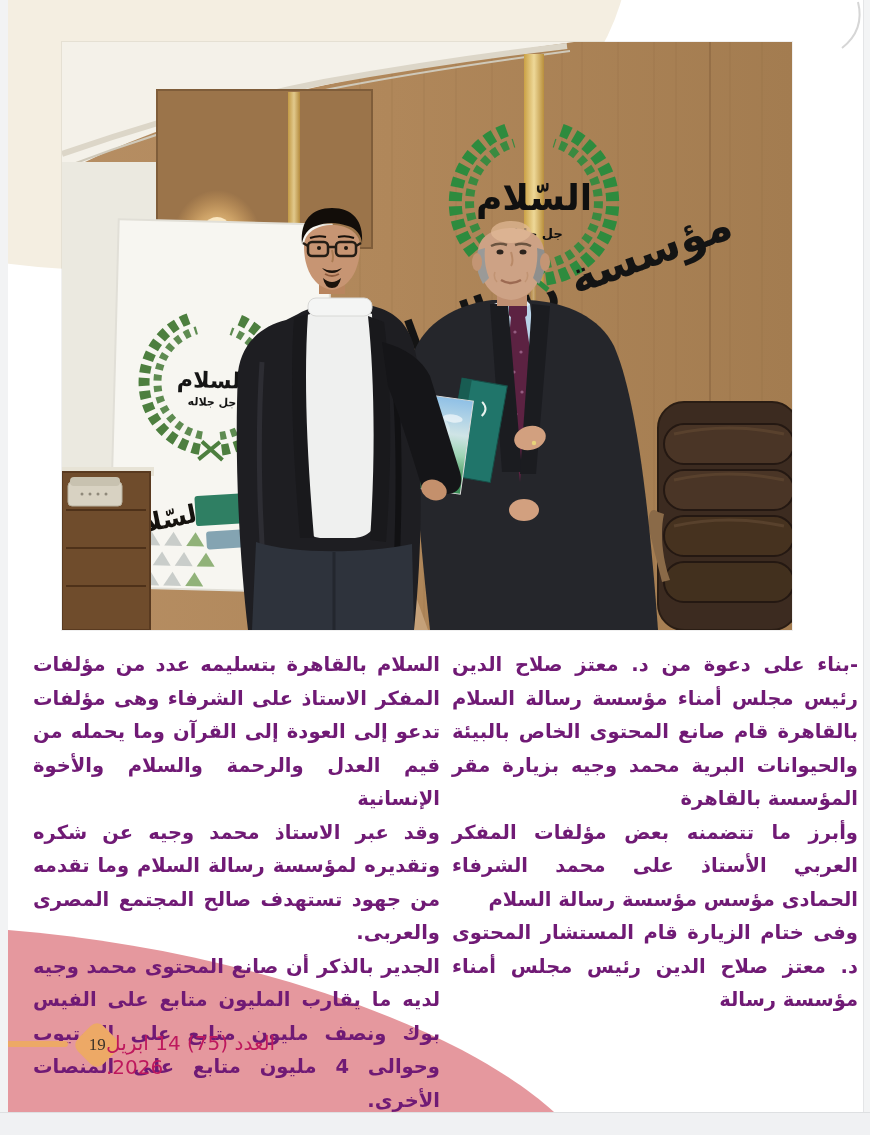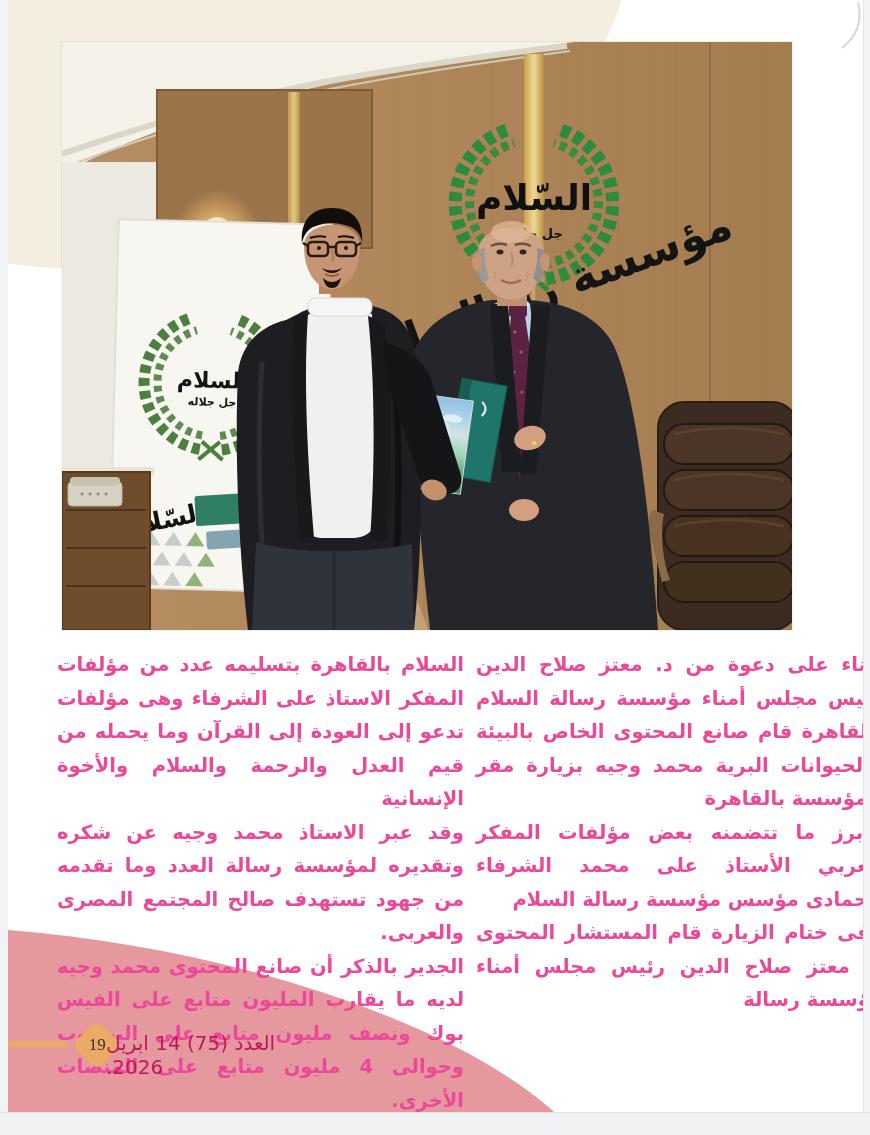--- a/index.html
+++ b/index.html
@@ -13,22 +13,22 @@
   .pink-svg{position:absolute;left:0;top:0;z-index:1;pointer-events:none;}
   .curl-svg{position:absolute;left:838px;top:0;z-index:1;}
 
   
   .photo{position:absolute;left:62px;top:42px;width:730px;height:588px;margin:0;z-index:2;
       box-shadow:0 0 0 1px rgba(0,0,0,.06);background:#e5e5e5;}
   .photo svg text{font-family:"DejaVu Sans",sans-serif;}
 
   
   .article{position:absolute;z-index:3;}
-  .col{position:absolute;direction:rtl;text-align:justify;color:#ec4899;
-       font-weight:700;font-size:19.5px;line-height:33.5px;margin-left:24px;}
+  .col{position:absolute;direction:rtl;text-align:justify;color:#701a75;
+       font-weight:700;font-size:19.5px;line-height:33.5px;}
   .col-right{left:452px;top:648px;width:406px;}
   .col-left{left:33px;top:648px;width:407px;}
   .col p{margin:0;}
 
   
   .accent-line{position:absolute;left:6px;top:1041px;width:62px;height:6px;border-radius:3px;
       background:#eda966;z-index:4;}
   .page-badge{position:absolute;left:79px;top:1027px;width:36px;height:36px;border-radius:9px;
       background:#eda966;transform:rotate(45deg);z-index:4;display:flex;align-items:center;justify-content:center;}
   .page-badge span{transform:rotate(-45deg);font-family:"Liberation Serif",serif;
@@ -280,21 +280,21 @@
   </figure>
 
   <section class="article">
     <div class="col col-right">
       <p>-بناء على دعوة من د. معتز صلاح الدين رئيس مجلس أمناء مؤسسة رسالة السلام بالقاهرة قام صانع المحتوى الخاص بالبيئة والحيوانات البرية محمد وجيه بزيارة مقر المؤسسة بالقاهرة</p>
       <p>وأبرز ما تتضمنه بعض مؤلفات المفكر العربي الأستاذ على محمد الشرفاء الحمادى مؤسس مؤسسة رسالة السلام</p>
       <p>وفى ختام الزيارة قام المستشار المحتوى د. معتز صلاح الدين رئيس مجلس أمناء مؤسسة رسالة</p>
     </div>
     <div class="col col-left">
       <p>السلام بالقاهرة بتسليمه عدد من مؤلفات المفكر الاستاذ على الشرفاء وهى مؤلفات تدعو إلى العودة إلى القرآن وما يحمله من قيم العدل والرحمة والسلام والأخوة الإنسانية</p>
-      <p>وقد عبر الاستاذ محمد وجيه عن شكره وتقديره لمؤسسة رسالة العدد وما تقدمه من جهود تستهدف صالح المجتمع المصرى والعربى.</p>
+      <p>وقد عبر الاستاذ محمد وجيه عن شكره وتقديره لمؤسسة رسالة السلام وما تقدمه من جهود تستهدف صالح المجتمع المصرى والعربى.</p>
       <p>الجدير بالذكر أن صانع المحتوى محمد وجيه لديه ما يقارب المليون متابع على الفيس بوك ونصف مليون متابع على اليوتيوب وحوالى 4 مليون متابع على المنصات الأخرى.</p>
     </div>
   </section>
 
   <svg class="pink-svg" width="870" height="1135">
     <path d="M8,930 C160,942 330,982 462,1050 C500,1070 532,1092 554,1112 L8,1112 Z" fill="#e5989e"></path>
   </svg>
 
   <div class="accent-line"></div>
   <div class="page-badge">

